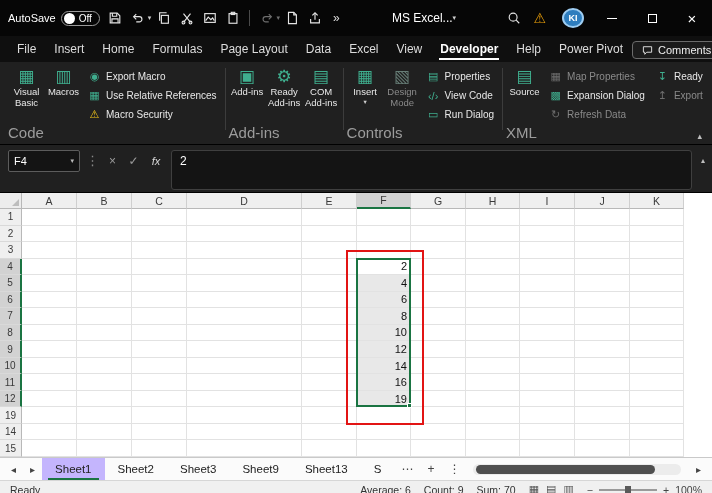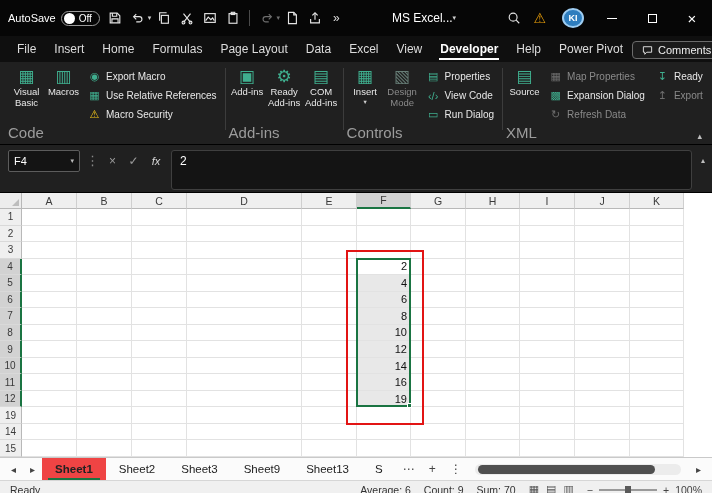--- a/index.html
+++ b/index.html
@@ -90,21 +90,21 @@
   .cell.active-cell{background:#fff}
   .sel-outline{position:absolute;border:2px solid #1a7442;pointer-events:none}
   .fill-handle{position:absolute;right:-3px;bottom:-3px;width:5px;height:5px;background:#1a7442;border:1px solid #fff}
   .ann-box{position:absolute;border:2px solid #e21414;pointer-events:none}
 
   
   .sheetbar{flex:0 0 23px;background:#fbfbfb;border-top:1px solid #c9c9c9;display:flex;align-items:center;font-size:11.5px;color:#222;padding:0 4px}
   .snav{padding:0 7px;color:#444;font-size:10px}
   .stab-strip{display:flex;align-items:stretch;height:100%}
   .stab{padding:0 13px;display:flex;align-items:center;position:relative;white-space:nowrap}
-  .stab.active{font-weight:bold;background:#ef4444}
+  .stab.active{font-weight:normal;background:#c4b5fd}
   .stab.active::after{content:"";position:absolute;left:6px;right:6px;bottom:0;height:2px;background:#1a7442}
   .sbtn{padding:0 7px;color:#444;font-size:12px}
   .sscroll{flex:1;height:11px;margin:0 8px 0 6px;background:#ececec;border-radius:6px;position:relative}
   .sthumb{position:absolute;left:3px;top:1px;bottom:1px;width:86%;background:#4f4f4f;border-radius:5px}
 
   
   .statusbar{flex:0 0 18px;background:#f0f0f0;border-top:1px solid #d6d6d6;display:flex;align-items:center;font-size:10.5px;color:#333;padding:0 10px;gap:7px}
   .acc{display:flex;align-items:center;gap:4px}
   .acc svg{width:11px;height:11px;stroke:#333;fill:none;stroke-width:1.2}
   .sb-right{margin-left:auto;display:flex;align-items:center;gap:13px}

